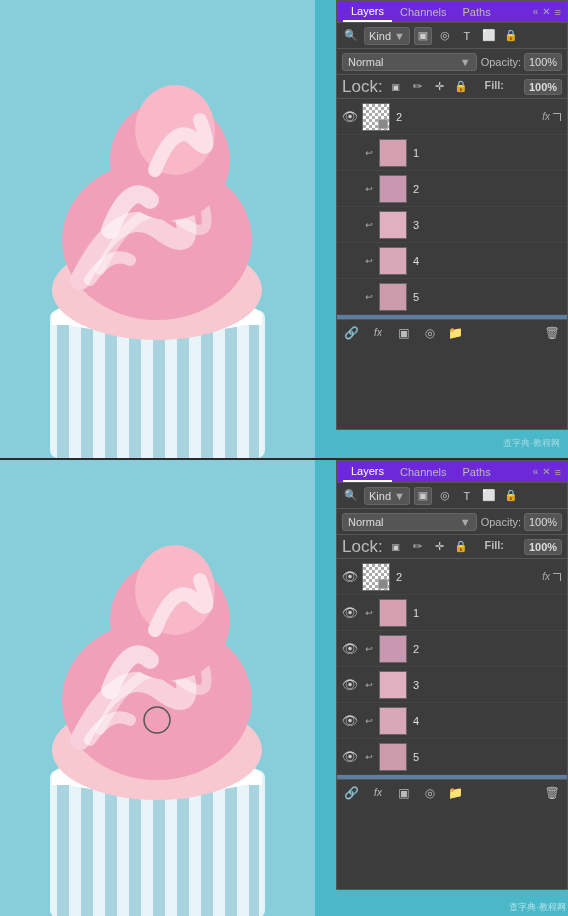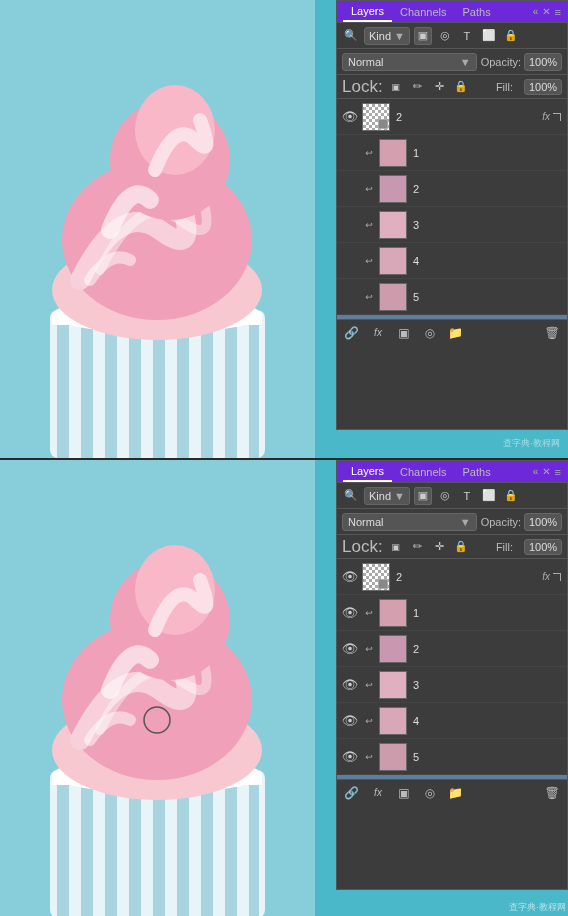--- a/index.html
+++ b/index.html
@@ -173,25 +173,26 @@
       background: #3c3c3c;
       border-bottom: 1px solid #555;
       gap: 4px;
       height: 24px;
     }
 
     .lock-label { color: #bbb; font-size: 17px; }
 
     .fill-control {
       display: flex;
-      align-items: center;
-      gap: 11px;
+      align-items: flex-start;
+      gap: 20px;
       margin-left: auto;
       color: #bbb;
       font-size: 11px;
+      font-weight: bold;
     }
 
     .fill-value {
       background: #555;
       border: 1px solid #666;
       border-radius: 3px;
       padding: 1px 4px;
       color: #ddd;
       font-size: 11px;
       width: 38px;

